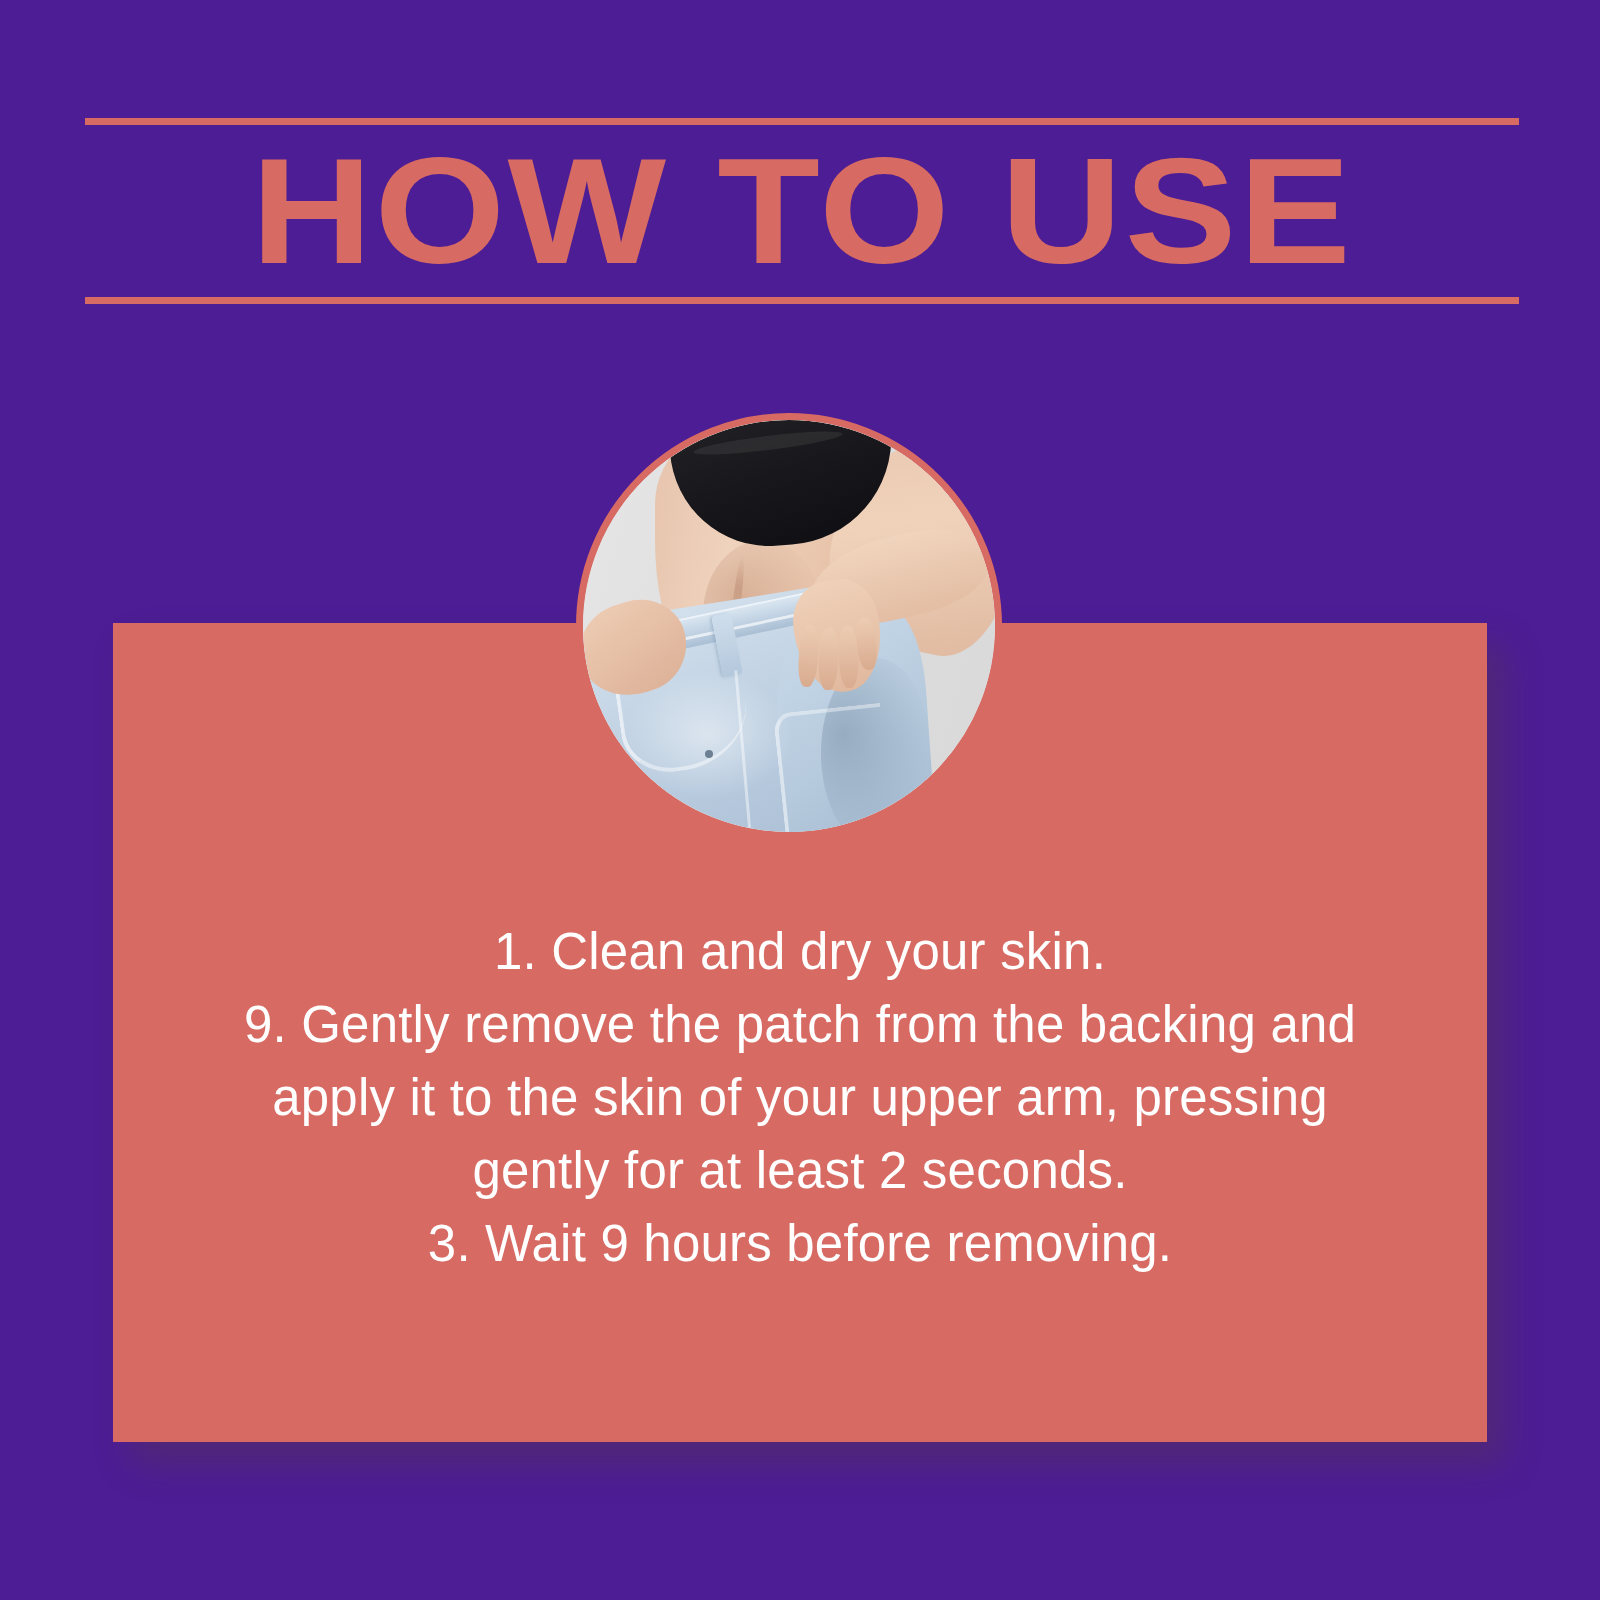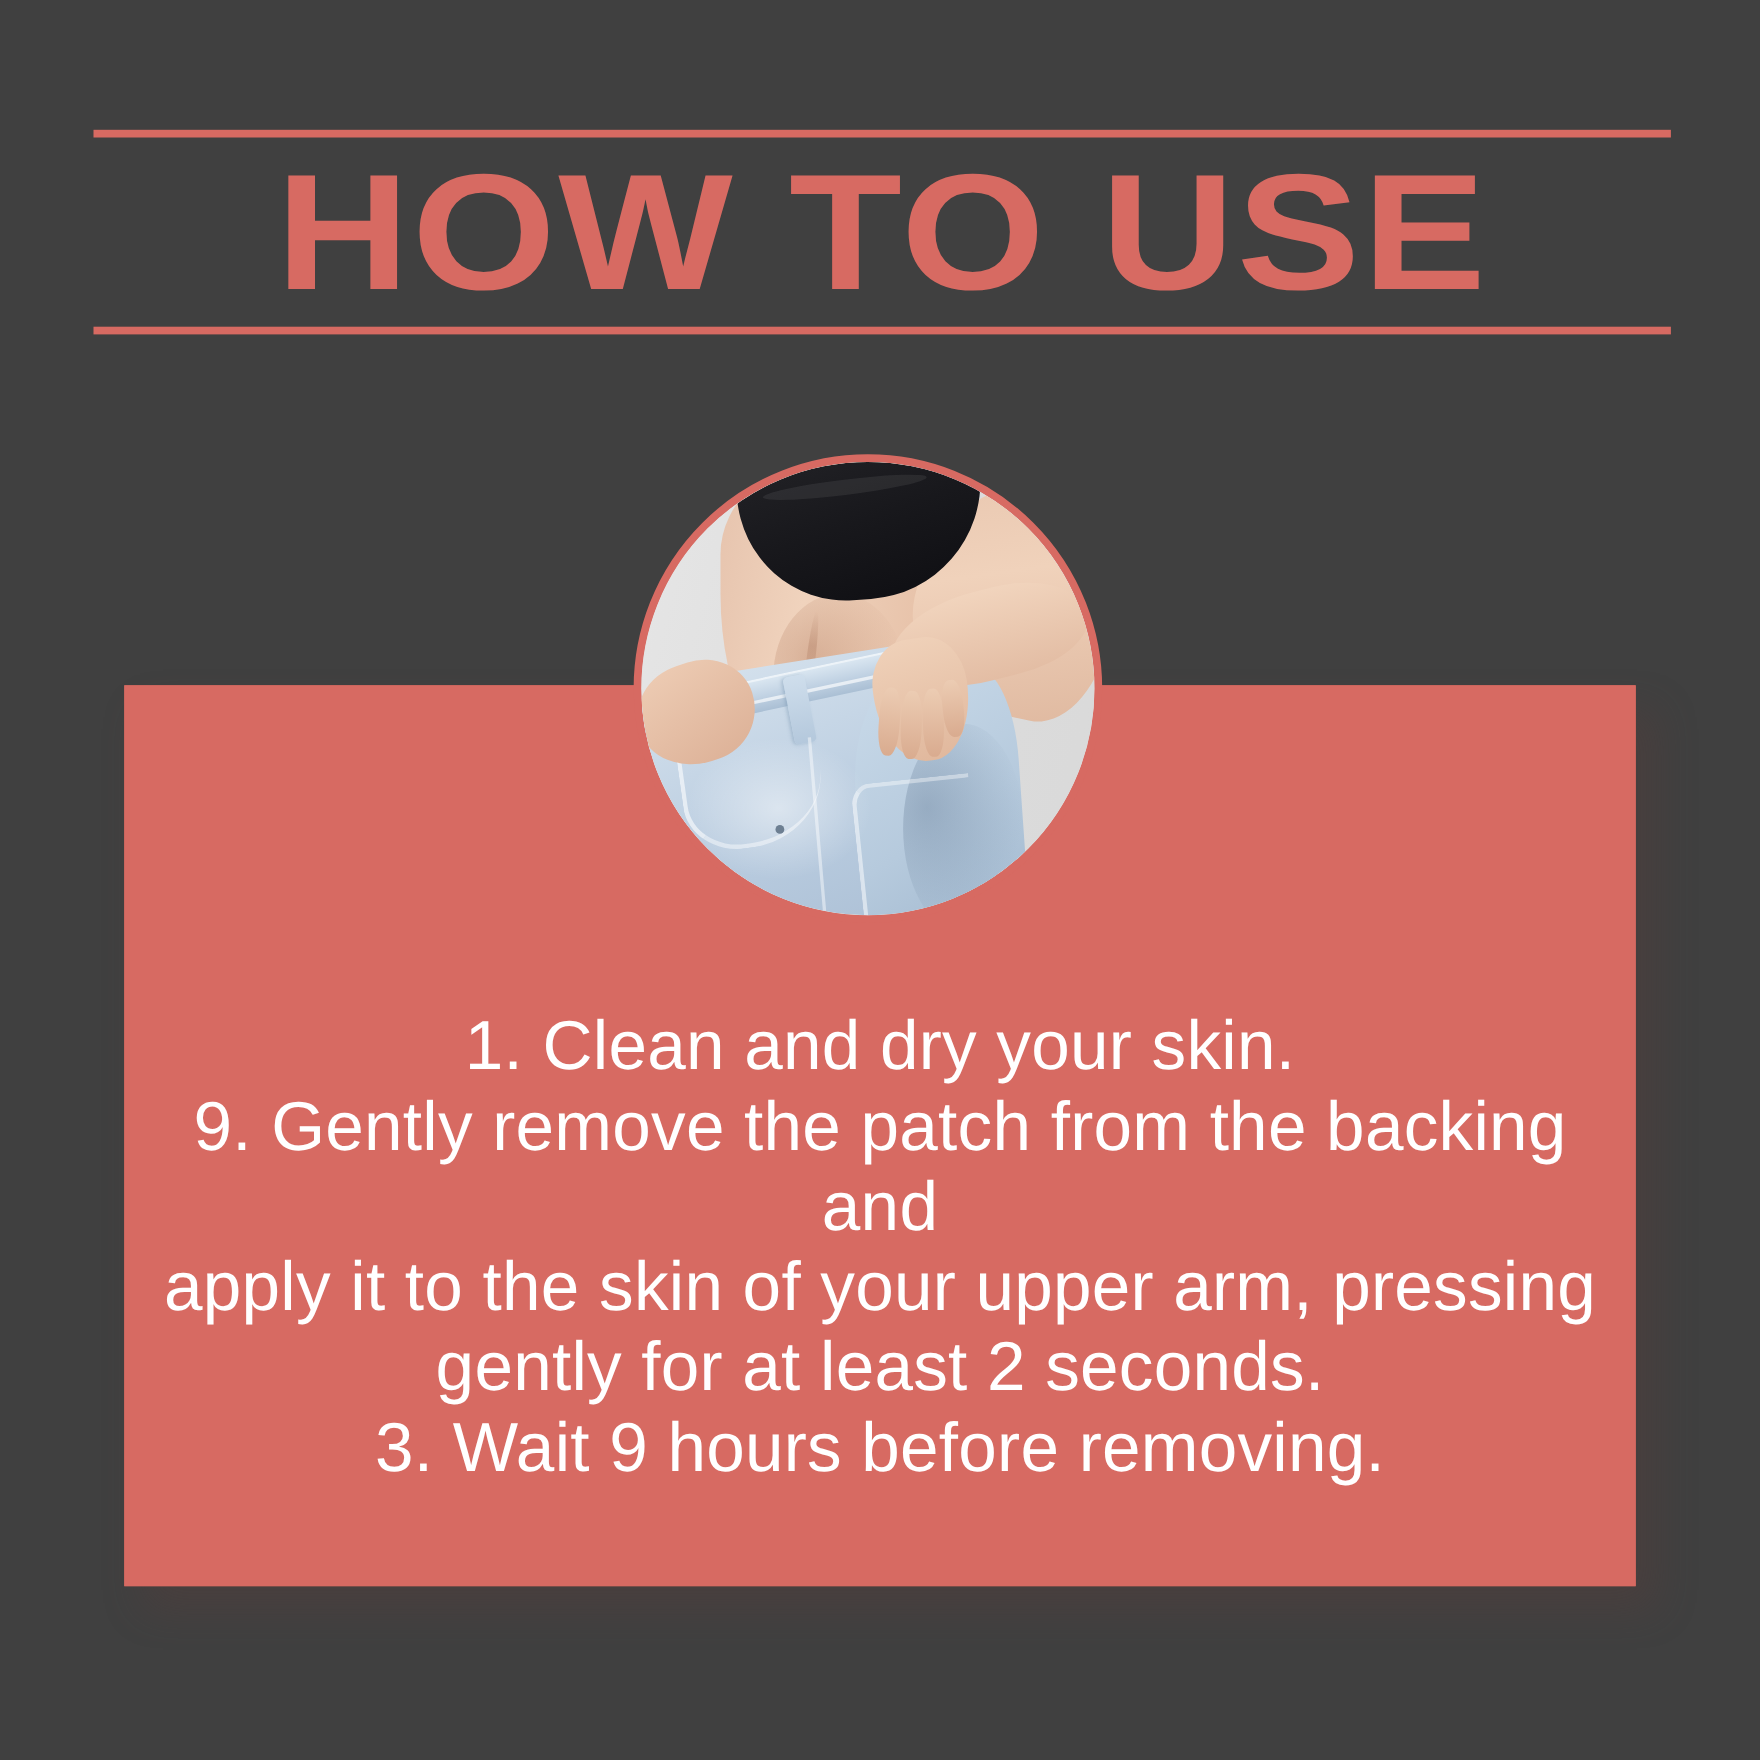--- a/index.html
+++ b/index.html
@@ -11,21 +11,21 @@
     height: 1600px;
     background: #fce2df;
     font-family: "Liberation Sans", sans-serif;
     overflow: hidden;
   }
 
   .poster {
     position: relative;
     width: 1600px;
     height: 1600px;
-    background: #404040;
+    background: #4c1d95;
     overflow: hidden;
   }
 
   
   .header {
     position: absolute;
     left: 85px;
     top: 118px;
     width: 1434px;
     height: 186px;
@@ -83,21 +83,21 @@
   
   .steps {
     position: absolute;
     left: 113px;
     top: 915px;
     width: 1374px;
     text-align: center;
     color: #ffffff;
     font-family: "Liberation Sans Narrow", "Liberation Sans", sans-serif;
     font-weight: 300;
-    font-size: 63px;
+    font-size: 51px;
     line-height: 73px;
     letter-spacing: 0.2px;
   }
   .steps .step-line {
     display: block;
     padding: 0 30px;
   }
 
   
   .photo-circle {

